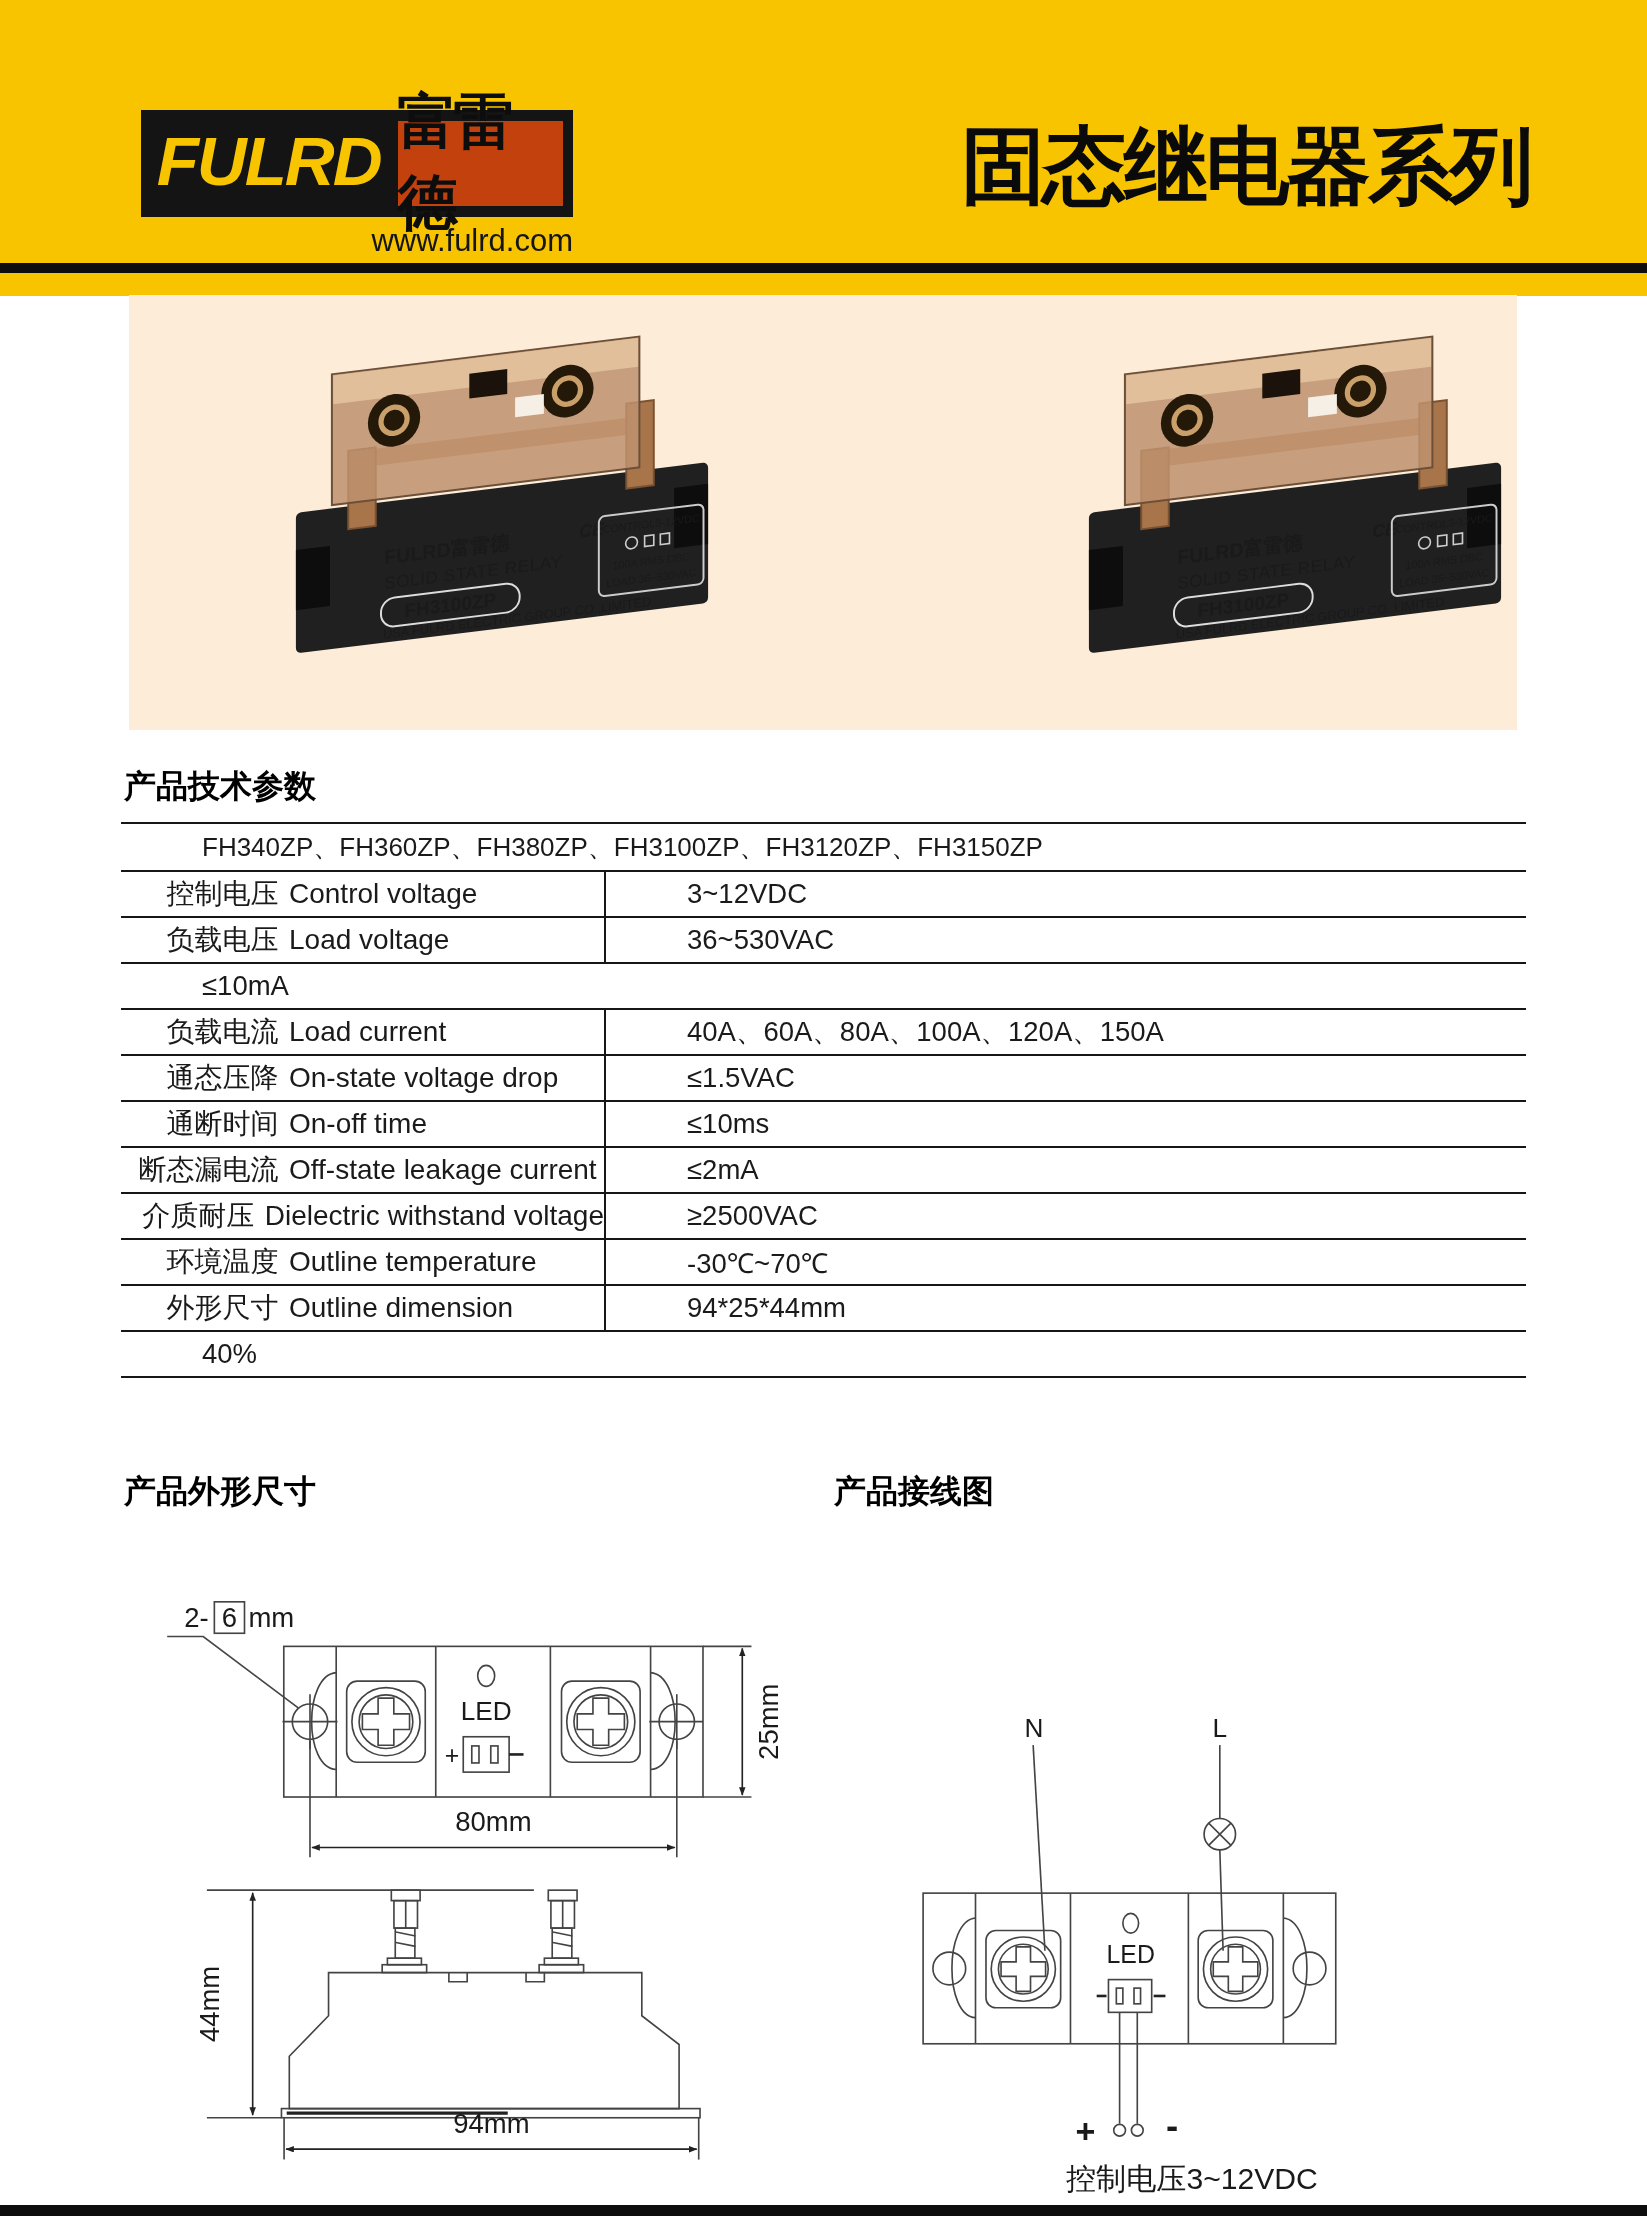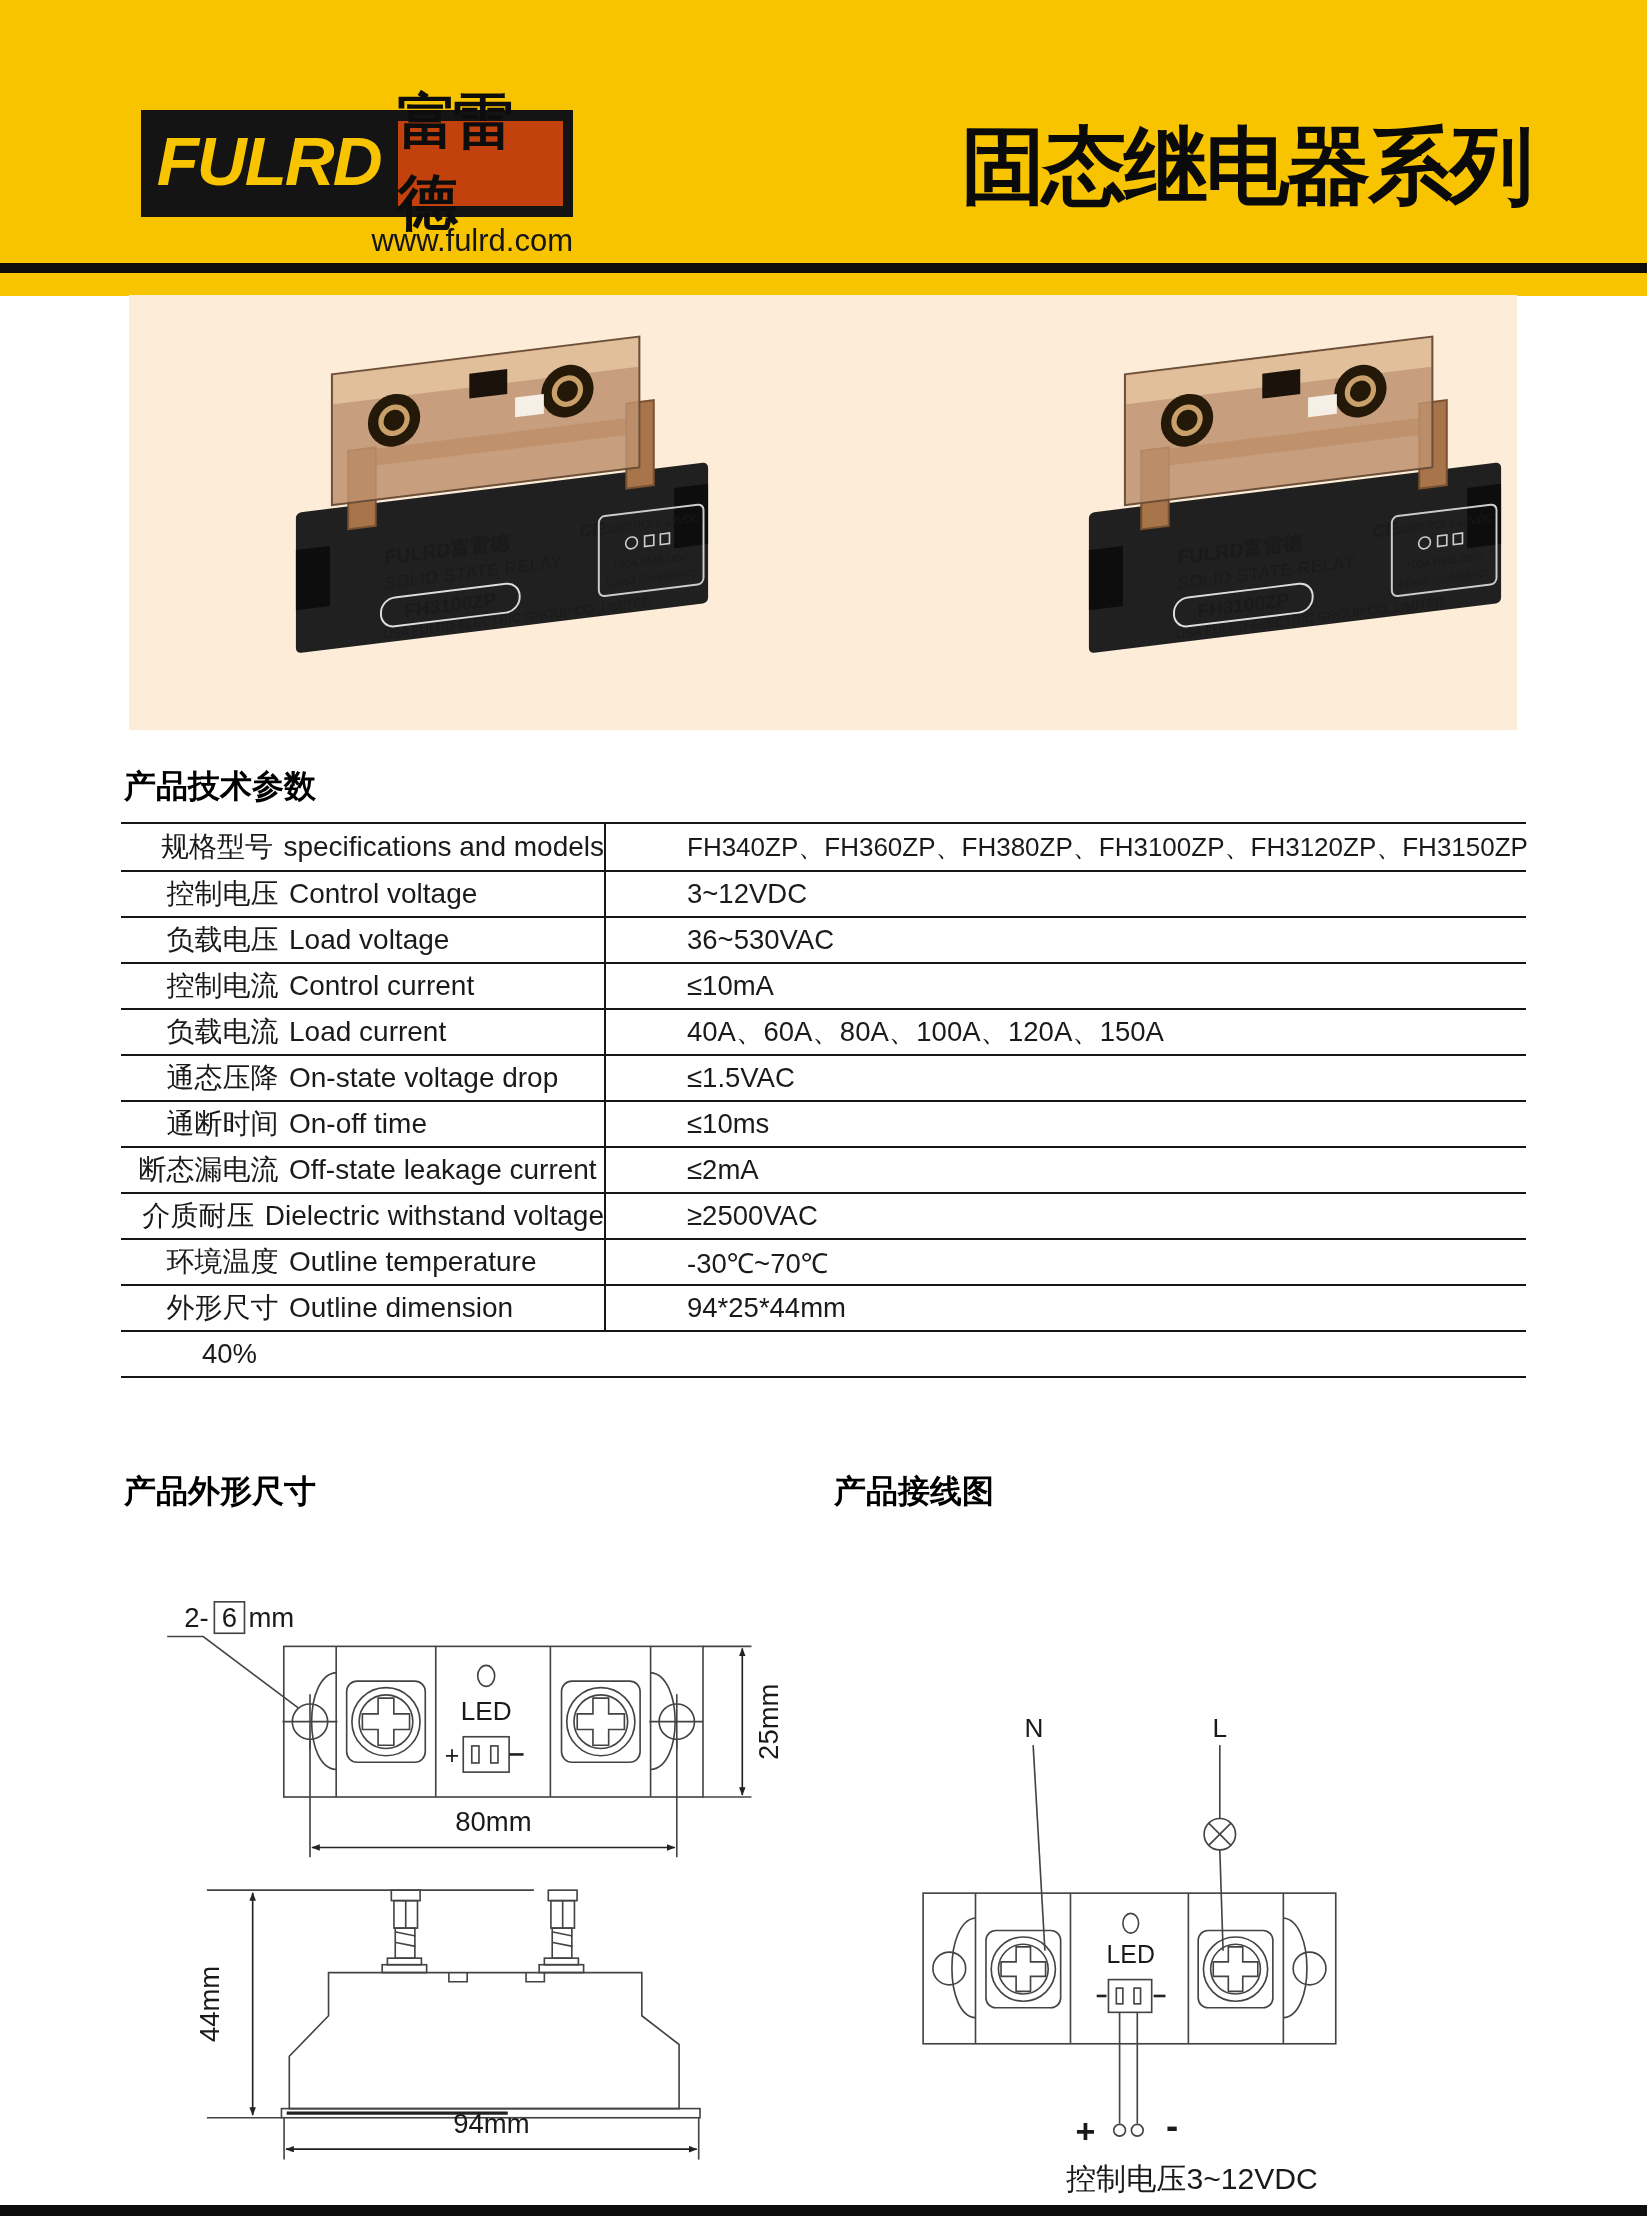--- a/index.html
+++ b/index.html
@@ -131,45 +131,37 @@
         <text x="558" y="381" font-size="16.5" text-anchor="middle" fill="#e8e8e8">100A RMS  DBC</text>
         <text x="558" y="407" font-size="16.5" text-anchor="middle" fill="#e8e8e8">LOAD  36~530VAC</text>
       </g>
     </svg>
   </div>
 
   <div class="section-title" style="left:124px;top:765px;">产品技术参数</div>
 
   <div class="spec-table">
     <div class="spec-row">
-      <div class="cell-label">
-          <span class="zh">规格型号</span>
-          <span class="en">specifications and models</span>
-        </div>
       <div class="cell-value" style="font-size:26px;">FH340ZP、FH360ZP、FH380ZP、FH3100ZP、FH3120ZP、FH3150ZP</div>
     </div>
     <div class="spec-row">
       <div class="cell-label">
           <span class="zh">控制电压</span>
           <span class="en">Control voltage</span>
         </div>
       <div class="cell-value">3~12VDC</div>
     </div>
     <div class="spec-row">
       <div class="cell-label">
           <span class="zh">负载电压</span>
           <span class="en">Load voltage</span>
         </div>
       <div class="cell-value">36~530VAC</div>
     </div>
     <div class="spec-row">
-      <div class="cell-label">
-          <span class="zh">控制电流</span>
-          <span class="en">Control current</span>
-        </div>
       <div class="cell-value">≤10mA</div>
     </div>
     <div class="spec-row">
       <div class="cell-label">
           <span class="zh">负载电流</span>
           <span class="en">Load current</span>
         </div>
       <div class="cell-value">40A、60A、80A、100A、120A、150A</div>
     </div>
     <div class="spec-row">

